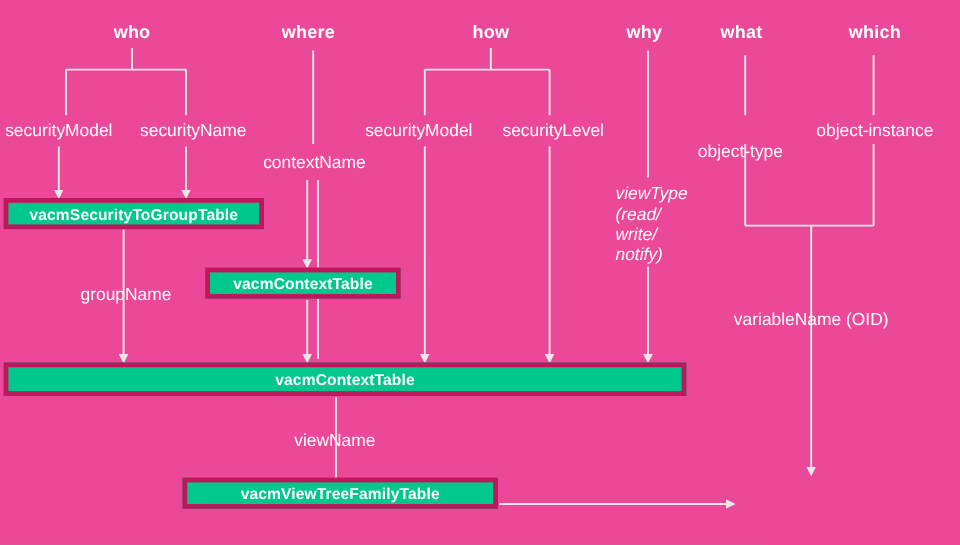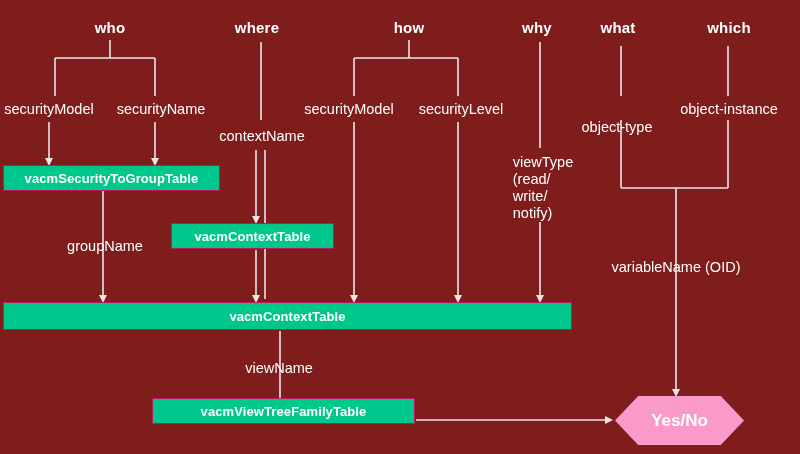--- a/index.html
+++ b/index.html
@@ -5,21 +5,21 @@
 <style>
   html,body{margin:0;padding:0;}
   body{
     background:#8f8f8f;
     font-family:"Liberation Sans", sans-serif;
   }
   #diagram{
     position:relative;
     width:800px;
     height:454px;
-    background:#7f1d1d;
+    background:#ec4899;
     overflow:hidden;
   }
   #svg-layer{
     position:absolute;
     left:0; top:0;
     width:800px;
     height:454px;
   }
   .node-label{
     position:absolute;
@@ -36,21 +36,21 @@
   .edge-label{
     font-size:14.5px;
     font-weight:400;
     transform:translate(-50%,0);
     text-align:left;
     line-height:17px;
   }
   .box{
     position:absolute;
     background:#00c78c;
-    border:1px solid #be185d;
+    border:4px solid #be185d;
     box-sizing:border-box;
     display:flex;
     align-items:center;
     justify-content:center;
     color:#ffffff;
     font-weight:bold;
     font-size:13px;
     letter-spacing:0.1px;
   }
   .hex{
@@ -121,33 +121,32 @@
   <div class="node-label qword" style="left:537px;top:19px;">why</div>
   <div class="node-label qword" style="left:618px;top:19px;">what</div>
   <div class="node-label qword" style="left:729px;top:19px;">which</div>
 
   <div class="node-label edge-label" style="left:49px;top:101px;">securityModel</div>
   <div class="node-label edge-label" style="left:161px;top:101px;">securityName</div>
   <div class="node-label edge-label" style="left:262px;top:128px;">contextName</div>
   <div class="node-label edge-label" style="left:349px;top:101px;">securityModel</div>
   <div class="node-label edge-label" style="left:461px;top:101px;">securityLevel</div>
 
-  <div class="node-label edge-label" style="left:543px;top:154px;">
+  <div class="node-label edge-label" style="left:543px;top:154px;font-style:italic;">
     <div>viewType</div>
     <div>(read/</div>
     <div>write/</div>
     <div>notify)</div>
   </div>
 
   <div class="node-label edge-label" style="left:617px;top:101px;margin-top:18px;">object-type</div>
   <div class="node-label edge-label" style="left:729px;top:101px;">object-instance</div>
   <div class="node-label edge-label" style="left:105px;top:238px;">groupName</div>
   <div class="node-label edge-label" style="left:279px;top:360px;">viewName</div>
   <div class="node-label edge-label" style="left:676px;top:259px;">variableName (OID)</div>
 
   <div class="box" style="left:3px;top:165px;width:217px;height:26px;">vacmSecurityToGroupTable</div>
   <div class="box" style="left:171px;top:223px;width:163px;height:26px;">vacmContextTable</div>
   <div class="box" style="left:3px;top:302px;width:569px;height:28px;">vacmContextTable</div>
   <div class="box" style="left:152px;top:398px;width:263px;height:26px;">vacmViewTreeFamilyTable</div>
 
-  <div class="hex" style="left:615px;top:396px;width:129px;height:49px;">Yes/No</div>
 
 </div>
 
 </body></html>

